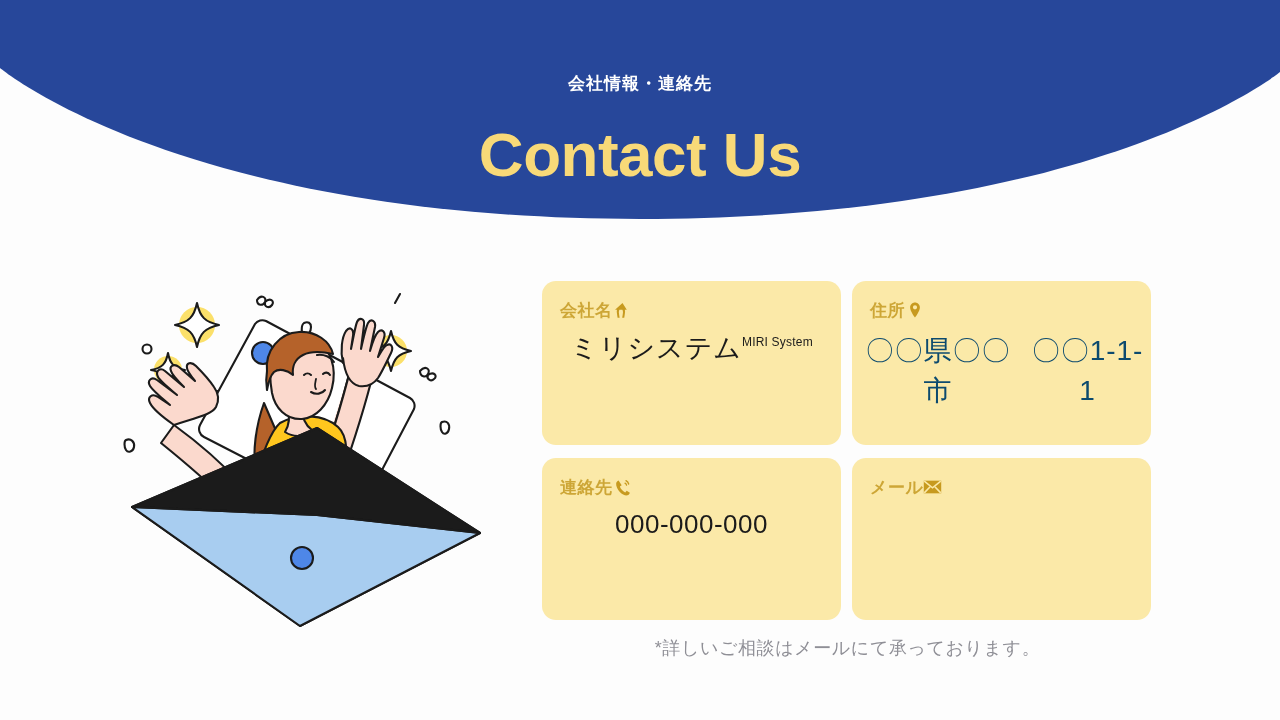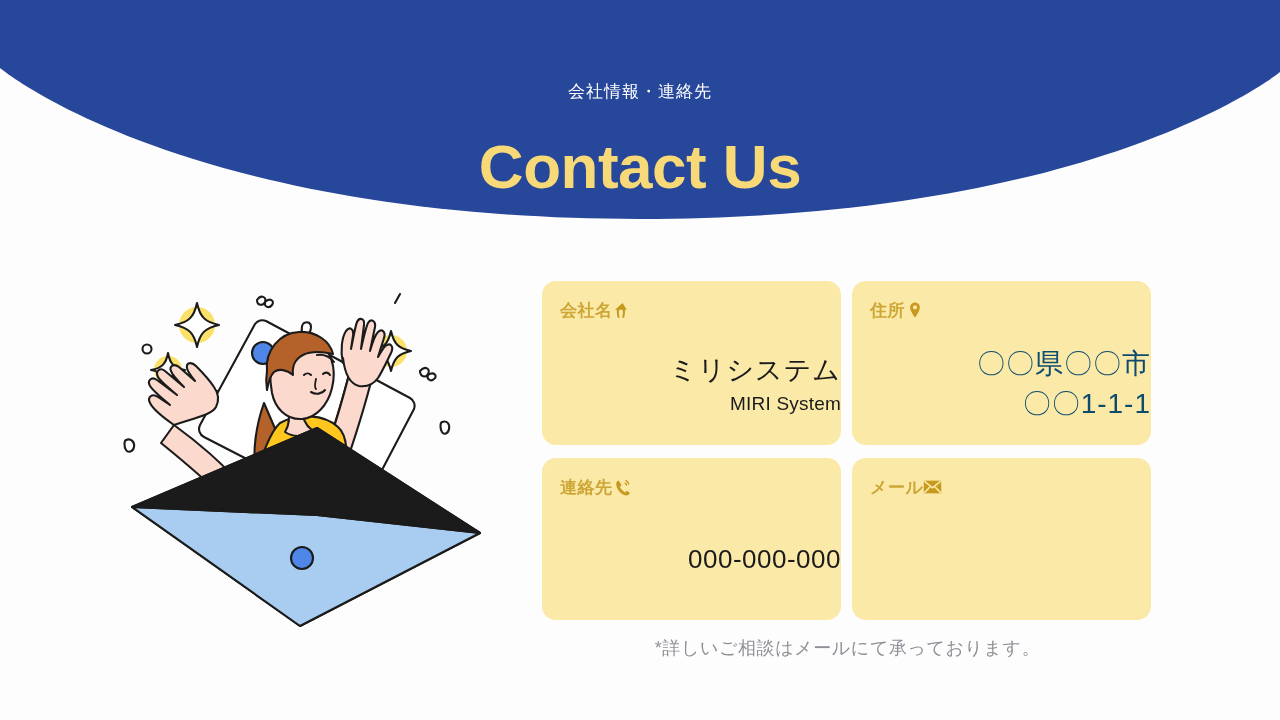--- a/index.html
+++ b/index.html
@@ -33,26 +33,26 @@
     position: absolute;
     top: 0;
     left: 0;
     width: 1280px;
     height: 230px;
     z-index: 2;
     text-align: center;
     pointer-events: none;
   }
   #page-subtitle {
-    margin: 16px;
+    margin: 8px;
     padding-top: 66px;
     font-size: 17px;
     letter-spacing: 1px;
     color: #ffffff;
-    font-weight: 400;
+    font-weight: 700;
     line-height: 1.2;
   }
   #page-title {
     margin: 12px;
     padding-top: 10px;
     font-size: 62px;
     font-weight: bold;
     letter-spacing: -0.5px;
     color: #f8d978;
     line-height: 1.25;
@@ -110,41 +110,39 @@
     color: #c79a1f;
   }
   .card-icon svg { display: block; }
   .card-body {
     position: absolute;
     left: 0;
     right: 0;
     top: 50px;
     bottom: 0;
     display: flex;
-    flex-direction: column;
-    align-items: flex-end;
+    align-items: flex-start;
     justify-content: center;
-    padding-bottom: 8px;
     box-sizing: border-box;
   }
   .card-value-main {
     font-size: 27px;
     color: #1b1b1b;
     letter-spacing: 1px;
     line-height: 1.3;
     text-align: center;
     font-weight: 400;
   }
   .card-value-main.thin {
     font-size: 26px;
     letter-spacing: 0.5px;
   }
   .card-value-sub {
     margin-top: 4px;
-    font-size: 19px;
+    font-size: 12px;
     color: #1b1b1b;
     letter-spacing: 0.2px;
     text-align: center;
   }
   .card-value-line {
     font-size: 28px;
     color: #0c4a6e;
     letter-spacing: 1px;
     line-height: 1.42;
     text-align: center;

